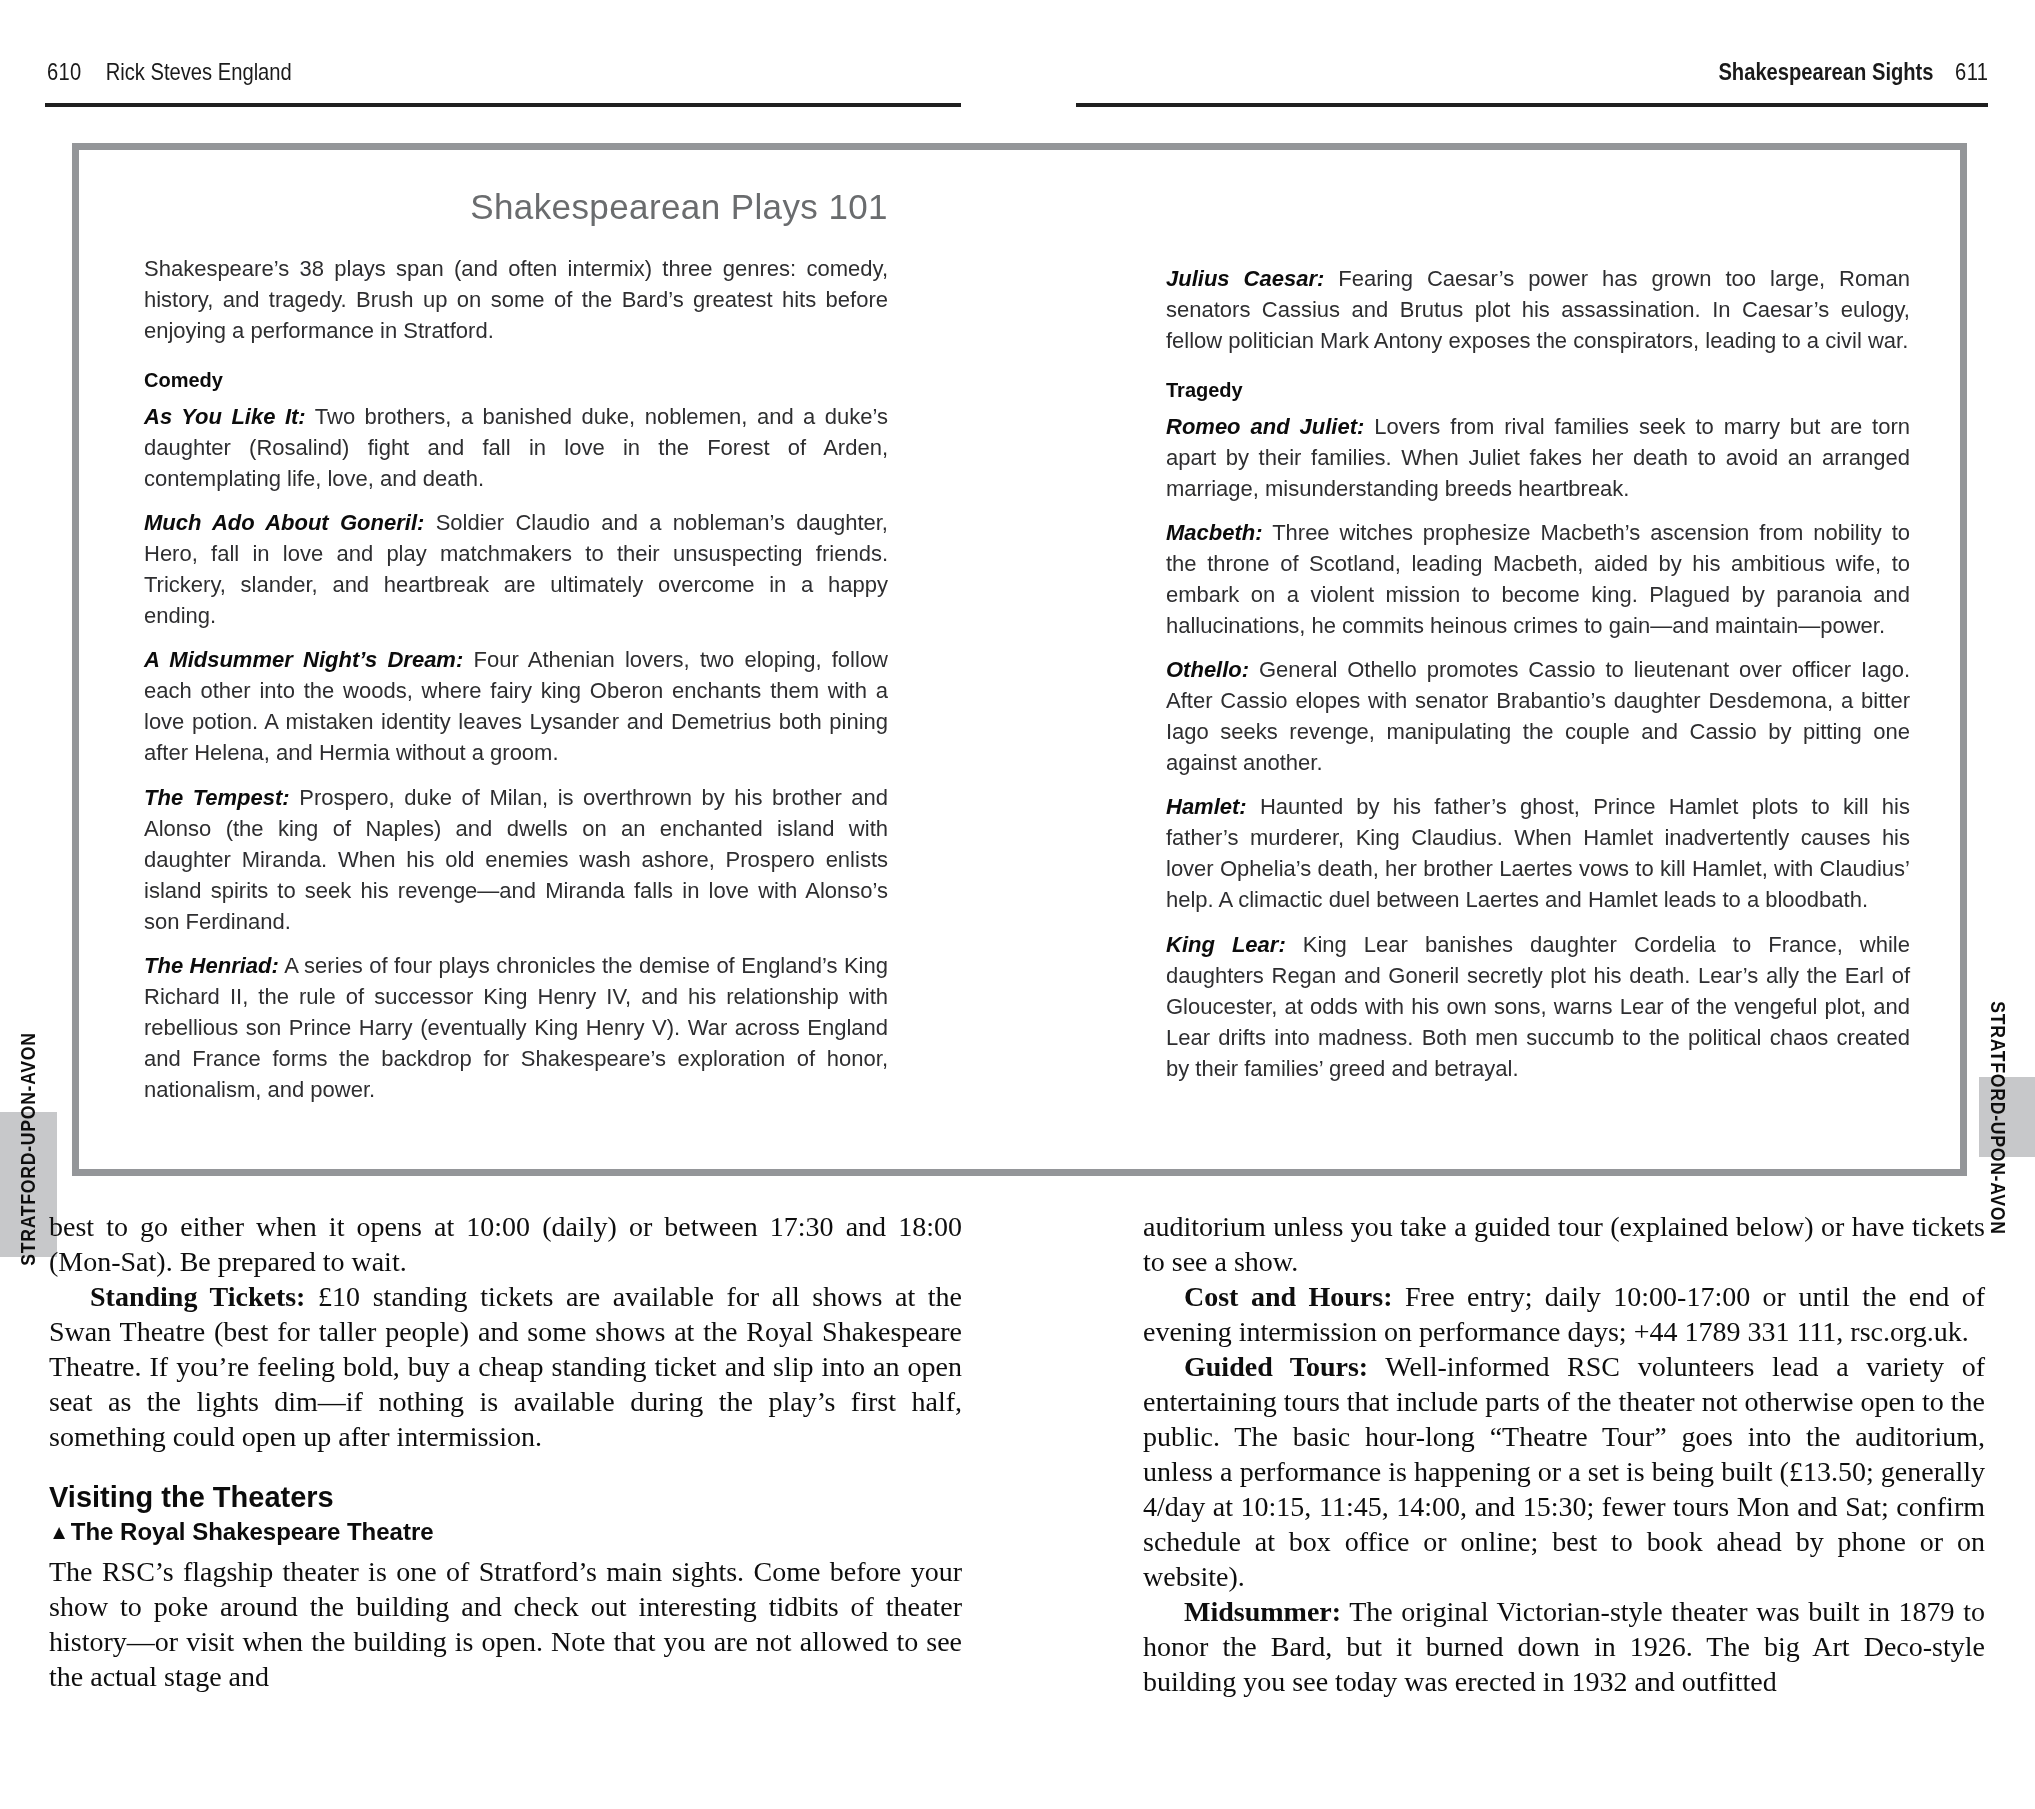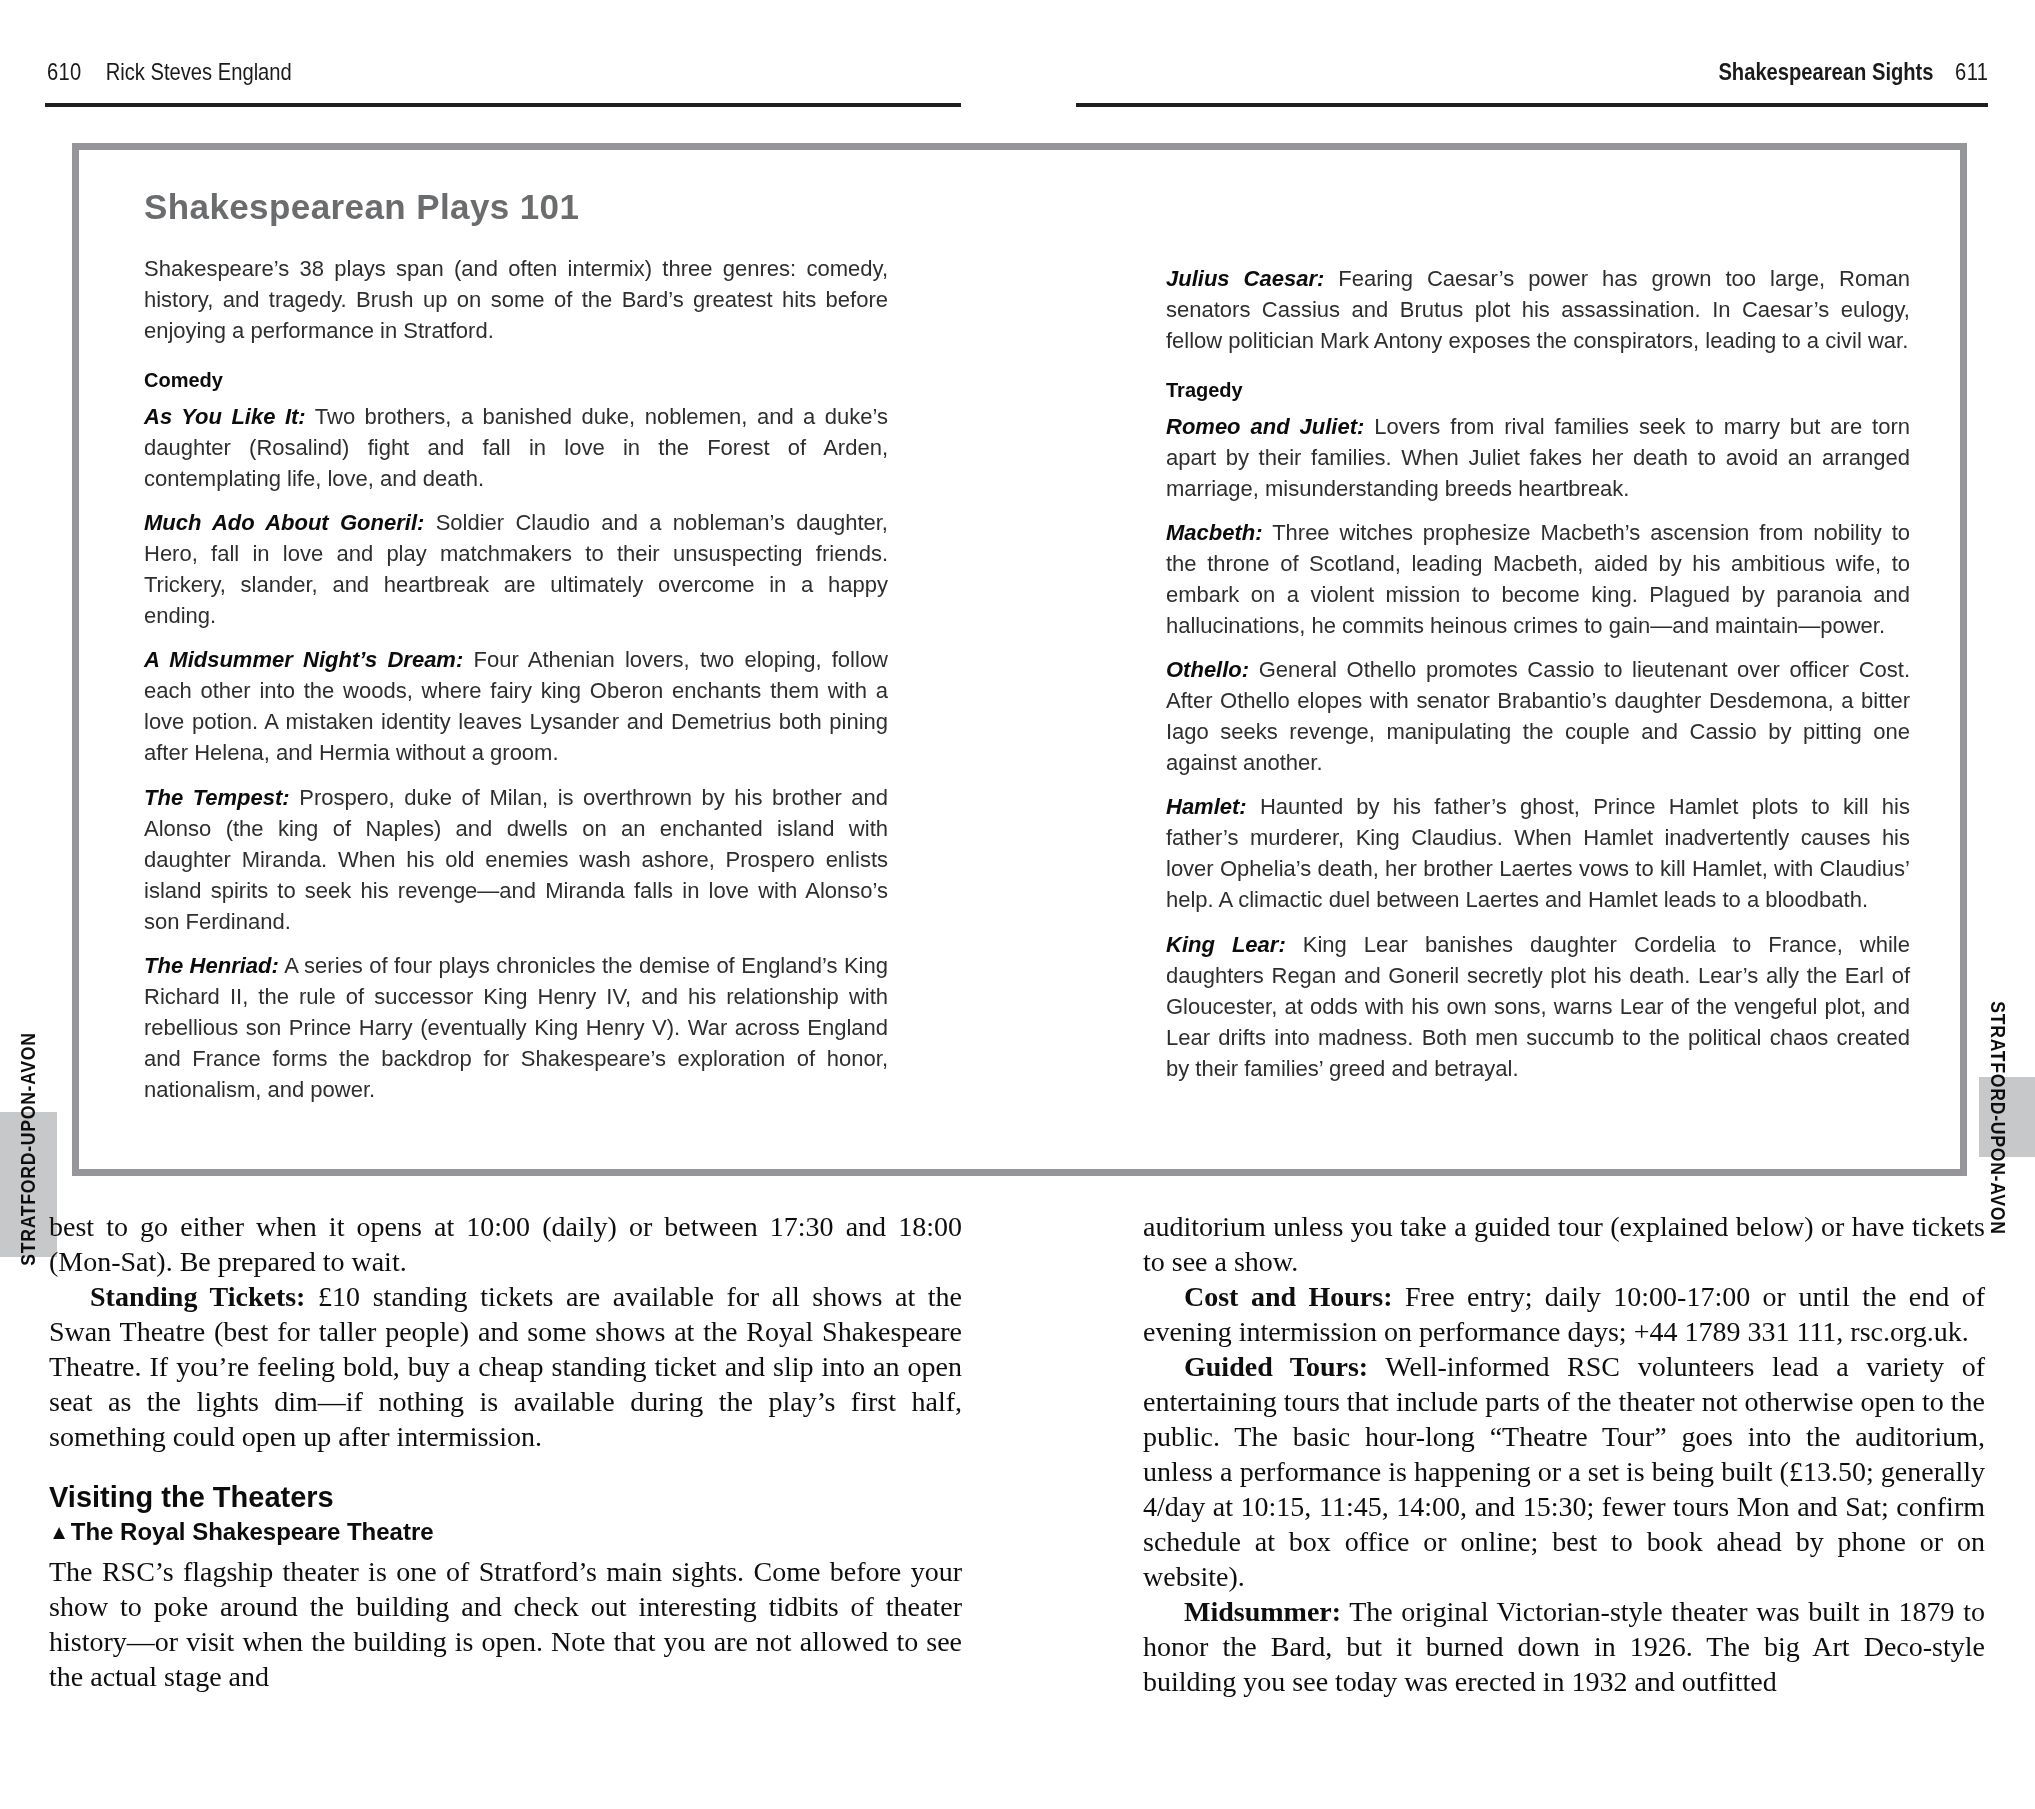--- a/index.html
+++ b/index.html
@@ -31,22 +31,22 @@
   .vlabel-right { left:1997px; top:1118px; transform:translate(-50%,-50%) rotate(90deg) scaleX(0.9); }
 
   
   .plays-box {
     position:absolute; left:72px; top:143px; width:1895px; height:1033px;
     border:7.8px solid #949699; background:#ffffff; box-sizing:border-box;
   }
   .box-cols { display:flex; gap:278px; padding:31px 49px 0 65px; }
   .box-col { flex:0 0 744px; width:744px; }
   .box-title {
-    margin:6.3px 0 27px 0; text-align:left;
-    font-size:35px; line-height:39px; font-weight:700; color:#6a6c6e; letter-spacing:0.4px;
+    margin:6.3px 0 27px 0; text-align:right;
+    font-size:35px; line-height:39px; font-weight:400; color:#6a6c6e; letter-spacing:0.4px;
   }
   .box-intro, .play {
     margin:0 0 13.3px 0; font-size:22px; line-height:31px; color:#2e2e30;
     text-align:justify;
   }
   .box-heading {
     margin:19.6px 0 7px 0; font-size:20px; line-height:28px; font-weight:800; color:#0c0c0c;
   }
   .play-title { font-weight:800; font-style:italic; color:#0c0c0c; }
 
@@ -107,21 +107,21 @@
 
         <p class="play"><span class="play-title">The Henriad:</span> <span>A series of four plays chronicles the demise of England’s King Richard II, the rule of successor King Henry IV, and his relationship with rebellious son Prince Harry (eventually King Henry V). War across England and France forms the backdrop for Shakespeare’s exploration of honor, nationalism, and power.</span></p>
       </div>
 
       <div class="box-col">
         <p class="play" style="margin-top:82px;"><span class="play-title">Julius Caesar:</span> <span>Fearing Caesar’s power has grown too large, Roman senators Cassius and Brutus plot his assassination. In Caesar’s eulogy, fellow politician Mark Antony exposes the conspirators, leading to a civil war.</span></p>
 
         <h3 class="box-heading">Tragedy</h3>
         <p class="play"><span class="play-title">Romeo and Juliet:</span> <span>Lovers from rival families seek to marry but are torn apart by their families. When Juliet fakes her death to avoid an arranged marriage, misunderstanding breeds heartbreak.</span></p>
         <p class="play"><span class="play-title">Macbeth:</span> <span>Three witches prophesize Macbeth’s ascension from nobility to the throne of Scotland, leading Macbeth, aided by his ambitious wife, to embark on a violent mission to become king. Plagued by paranoia and hallucinations, he commits heinous crimes to gain—and maintain—power.</span></p>
-        <p class="play"><span class="play-title">Othello:</span> <span>General Othello promotes Cassio to lieutenant over officer Cost. After Othello elopes with senator Brabantio’s daughter Desdemona, a bitter Iago seeks revenge, manipulating the couple and Cassio by pitting one against another.</span></p>
+        <p class="play"><span class="play-title">Othello:</span> <span>General Othello promotes Cassio to lieutenant over officer Iago. After Cassio elopes with senator Brabantio’s daughter Desdemona, a bitter Iago seeks revenge, manipulating the couple and Cassio by pitting one against another.</span></p>
         <p class="play"><span class="play-title">Hamlet:</span> <span>Haunted by his father’s ghost, Prince Hamlet plots to kill his father’s murderer, King Claudius. When Hamlet inadvertently causes his lover Ophelia’s death, her brother Laertes vows to kill Hamlet, with Claudius’ help. A climactic duel between Laertes and Hamlet leads to a bloodbath.</span></p>
         <p class="play"><span class="play-title">King Lear:</span> <span>King Lear banishes daughter Cordelia to France, while daughters Regan and Goneril secretly plot his death. Lear’s ally the Earl of Gloucester, at odds with his own sons, warns Lear of the vengeful plot, and Lear drifts into madness. Both men succumb to the political chaos created by their families’ greed and betrayal.</span></p>
       </div>
 
     </div>
   </section>
 
   <div class="body-col body-col-left">
     <p class="serif">best to go either when it opens at 10:00 (daily) or between 17:30 and 18:00 (Mon-Sat). Be prepared to wait.</p>
     <p class="serif indent"><span class="serif-label">Standing Tickets:</span> <span>£10 standing tickets are available for all shows at the Swan Theatre (best for taller people) and some shows at the Royal Shakespeare Theatre. If you’re feeling bold, buy a cheap standing ticket and slip into an open seat as the lights dim—if nothing is available during the play’s first half, something could open up after intermission.</span></p>

